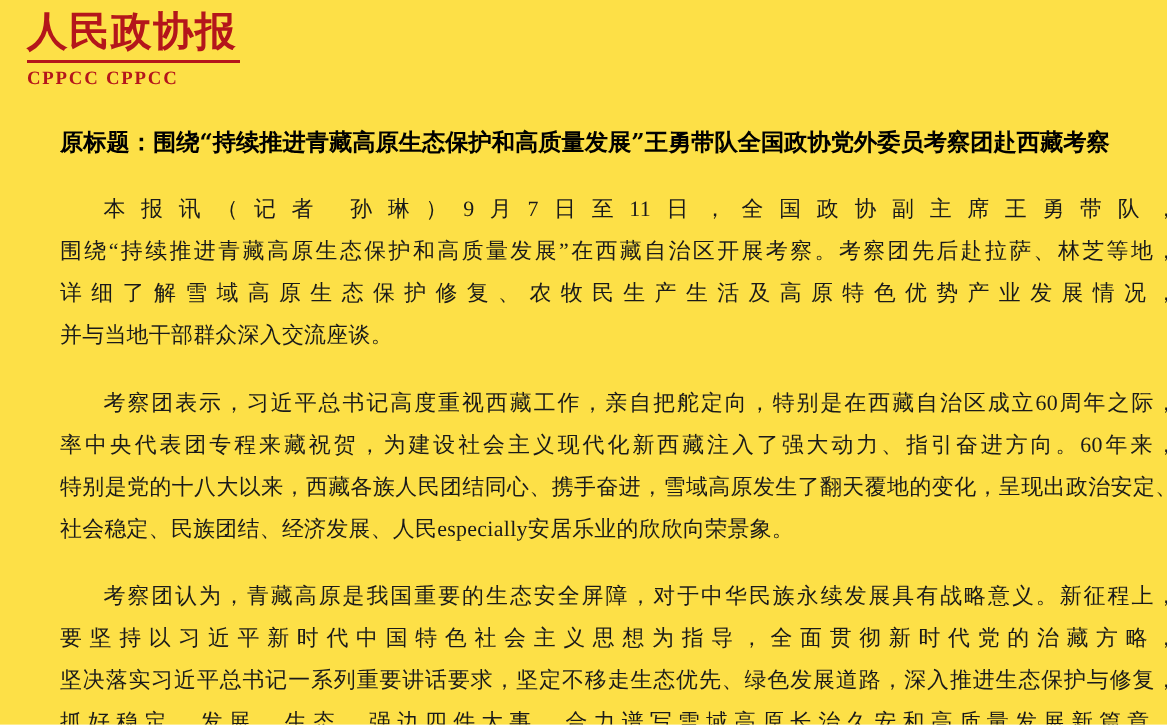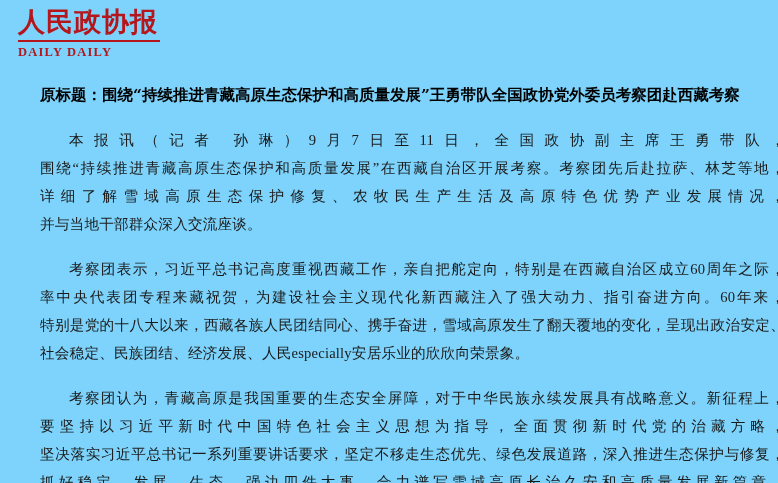--- a/index.html
+++ b/index.html
@@ -10,21 +10,21 @@
     width: 778px;
     height: 483px;
     background: #ffffff;
     font-family: "Liberation Serif", "DejaVu Serif", serif;
     overflow: hidden;
   }
   .page {
     position: relative;
     width: 778px;
     height: 483px;
-    background: #7dd3fc;
+    background: #fde047;
   }
   
   .masthead {
     position: absolute;
     left: 18px;
     top: 6px;
     width: 160px;
   }
   .masthead-title {
     font-family: "DejaVu Serif", "Liberation Serif", serif;
@@ -90,21 +90,21 @@
   }
 </style>
 </head>
 <body>
 
 <div class="page">
 
   <div class="masthead">
     <div class="masthead-title">人民政协报</div>
     <div class="masthead-rule"></div>
-    <div class="masthead-sub">DAILY DAILY</div>
+    <div class="masthead-sub">CPPCC CPPCC</div>
   </div>
 
   <div class="article">
 
     <div class="clip-wrap">
       <div class="headline">原标题：围绕“持续推进青藏高原生态保护和高质量发展”王勇带队全国政协党外委员考察团赴西藏考察</div>
     </div>
 
     <div class="clip-wrap">
       <div class="para first">本报讯（记者 孙琳）9月7日至11日，全国政协副主席王勇带队，围绕“持续推进青藏高原生态保护和高质量发展”在西藏自治区开展考察。考察团先后赴拉萨、林芝等地，详细了解雪域高原生态保护修复、农牧民生产生活及高原特色优势产业发展情况，并与当地干部群众深入交流座谈。</div>

